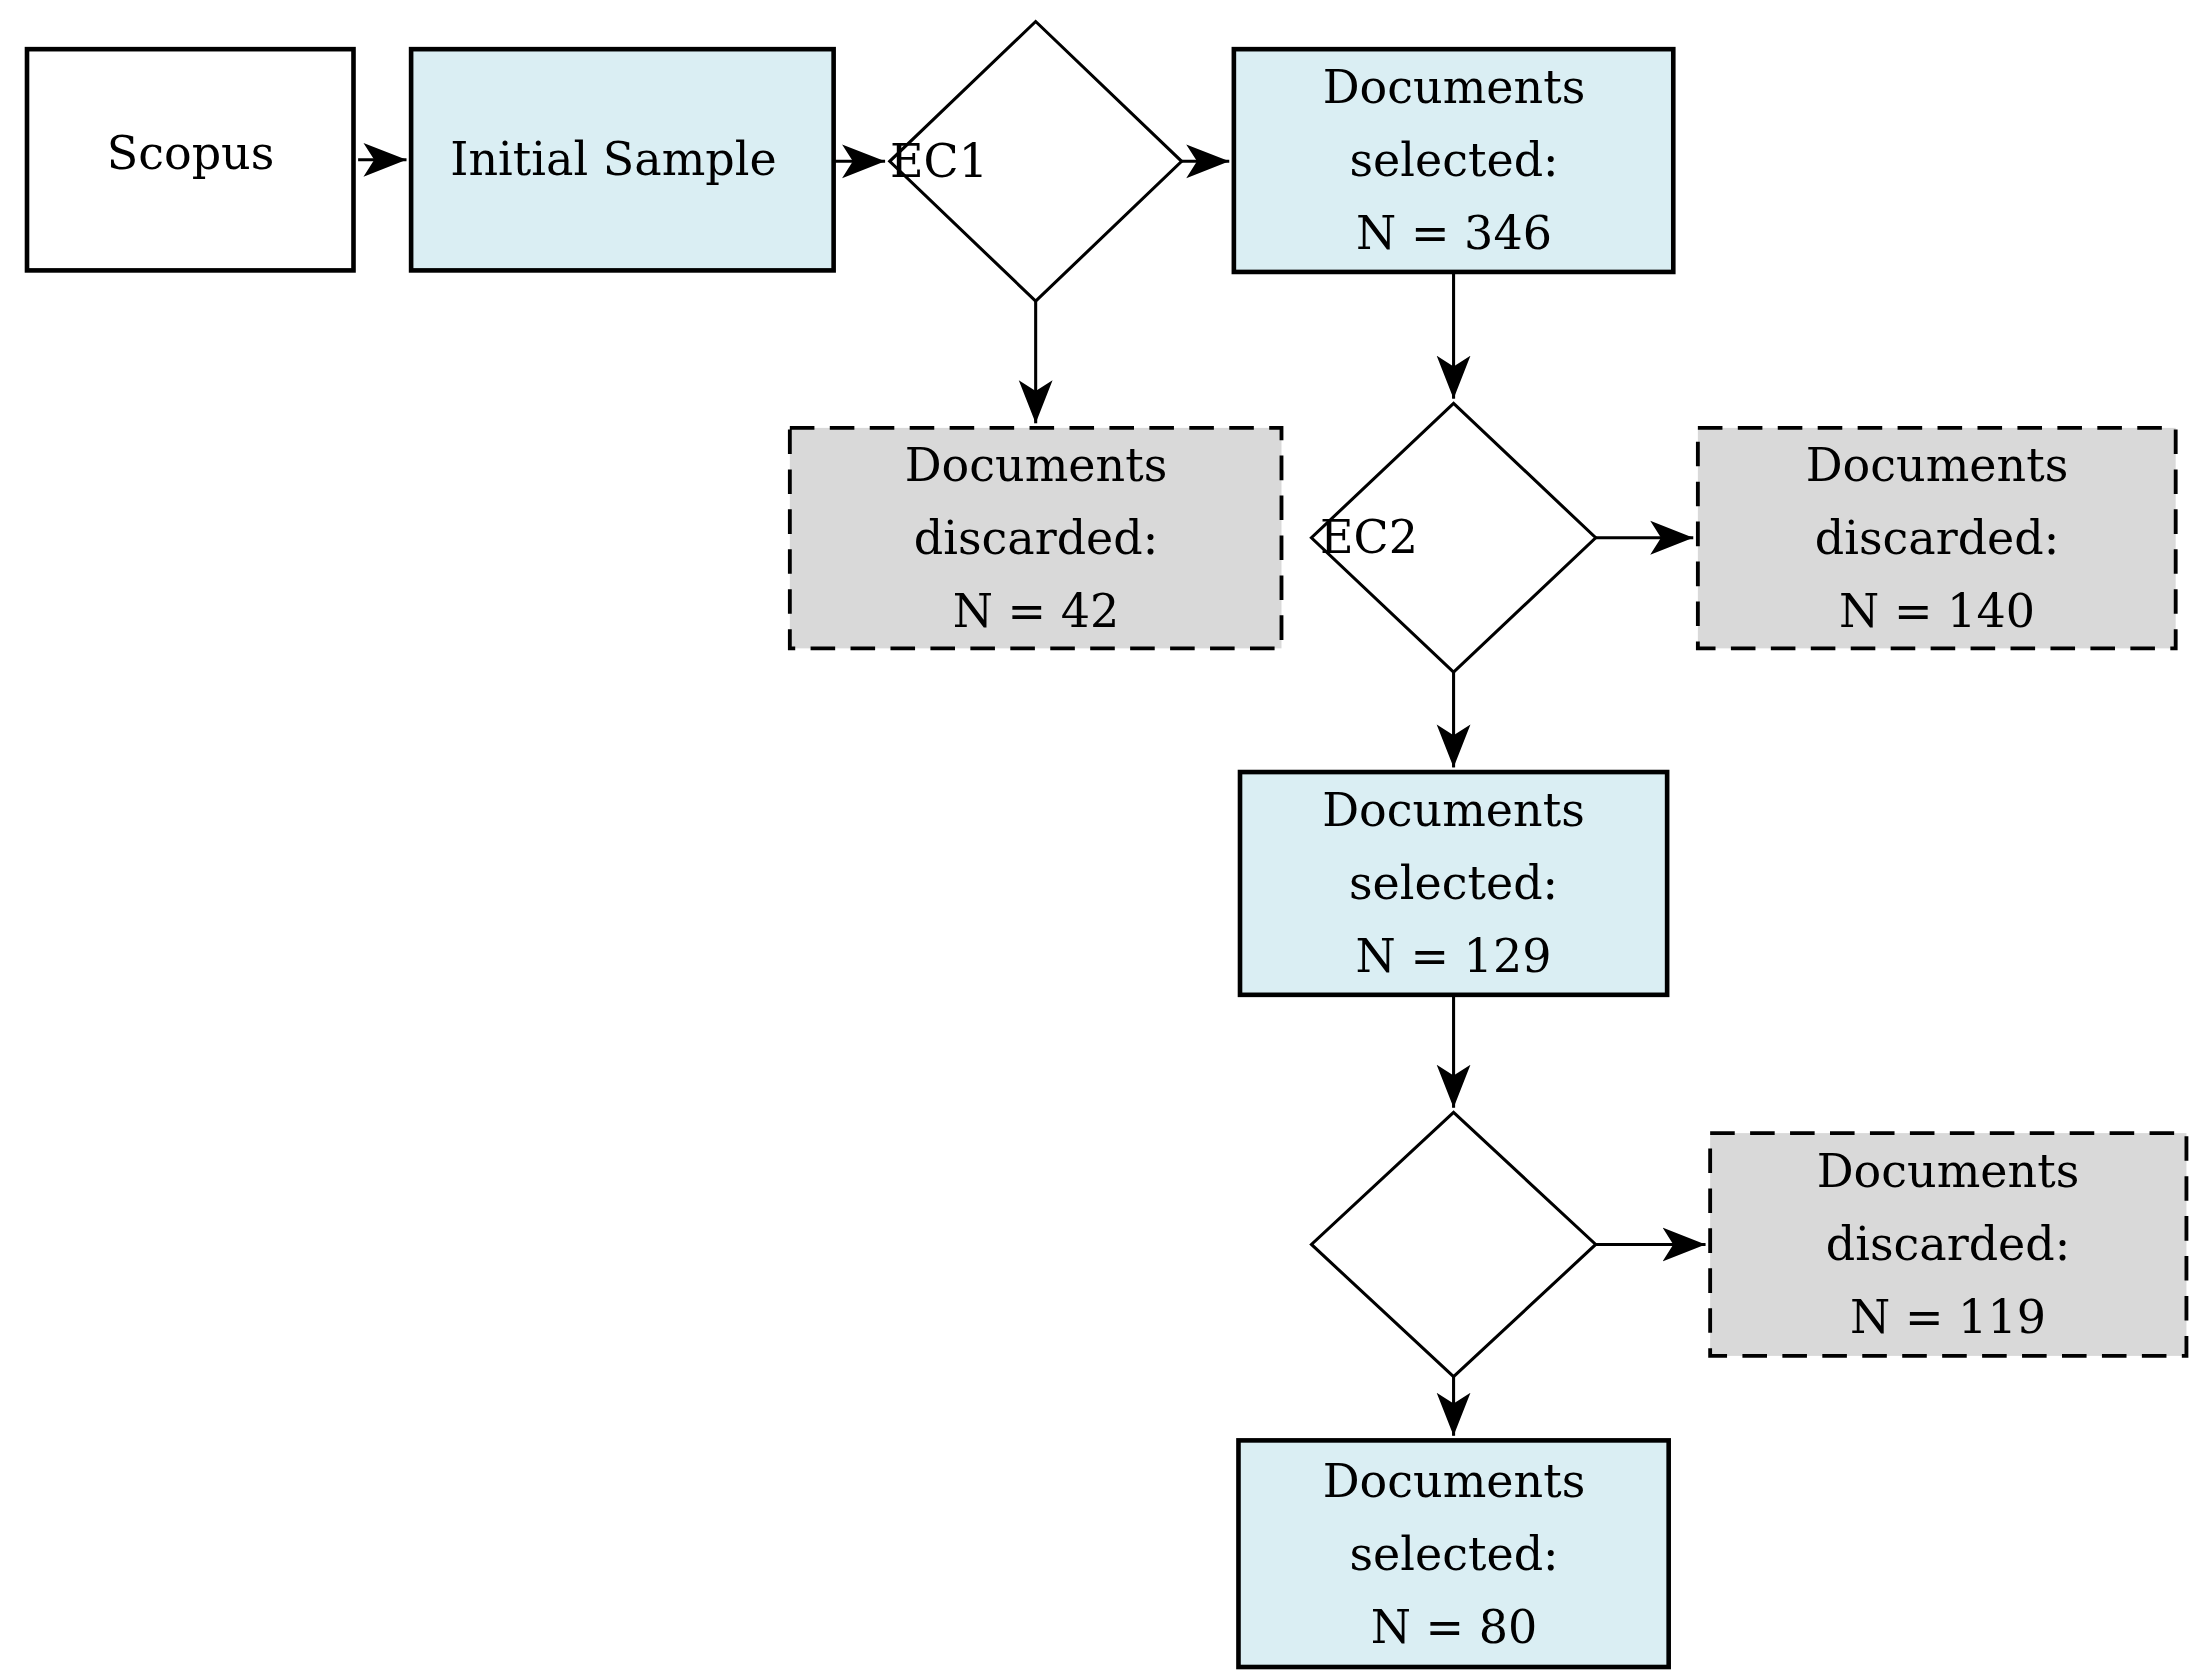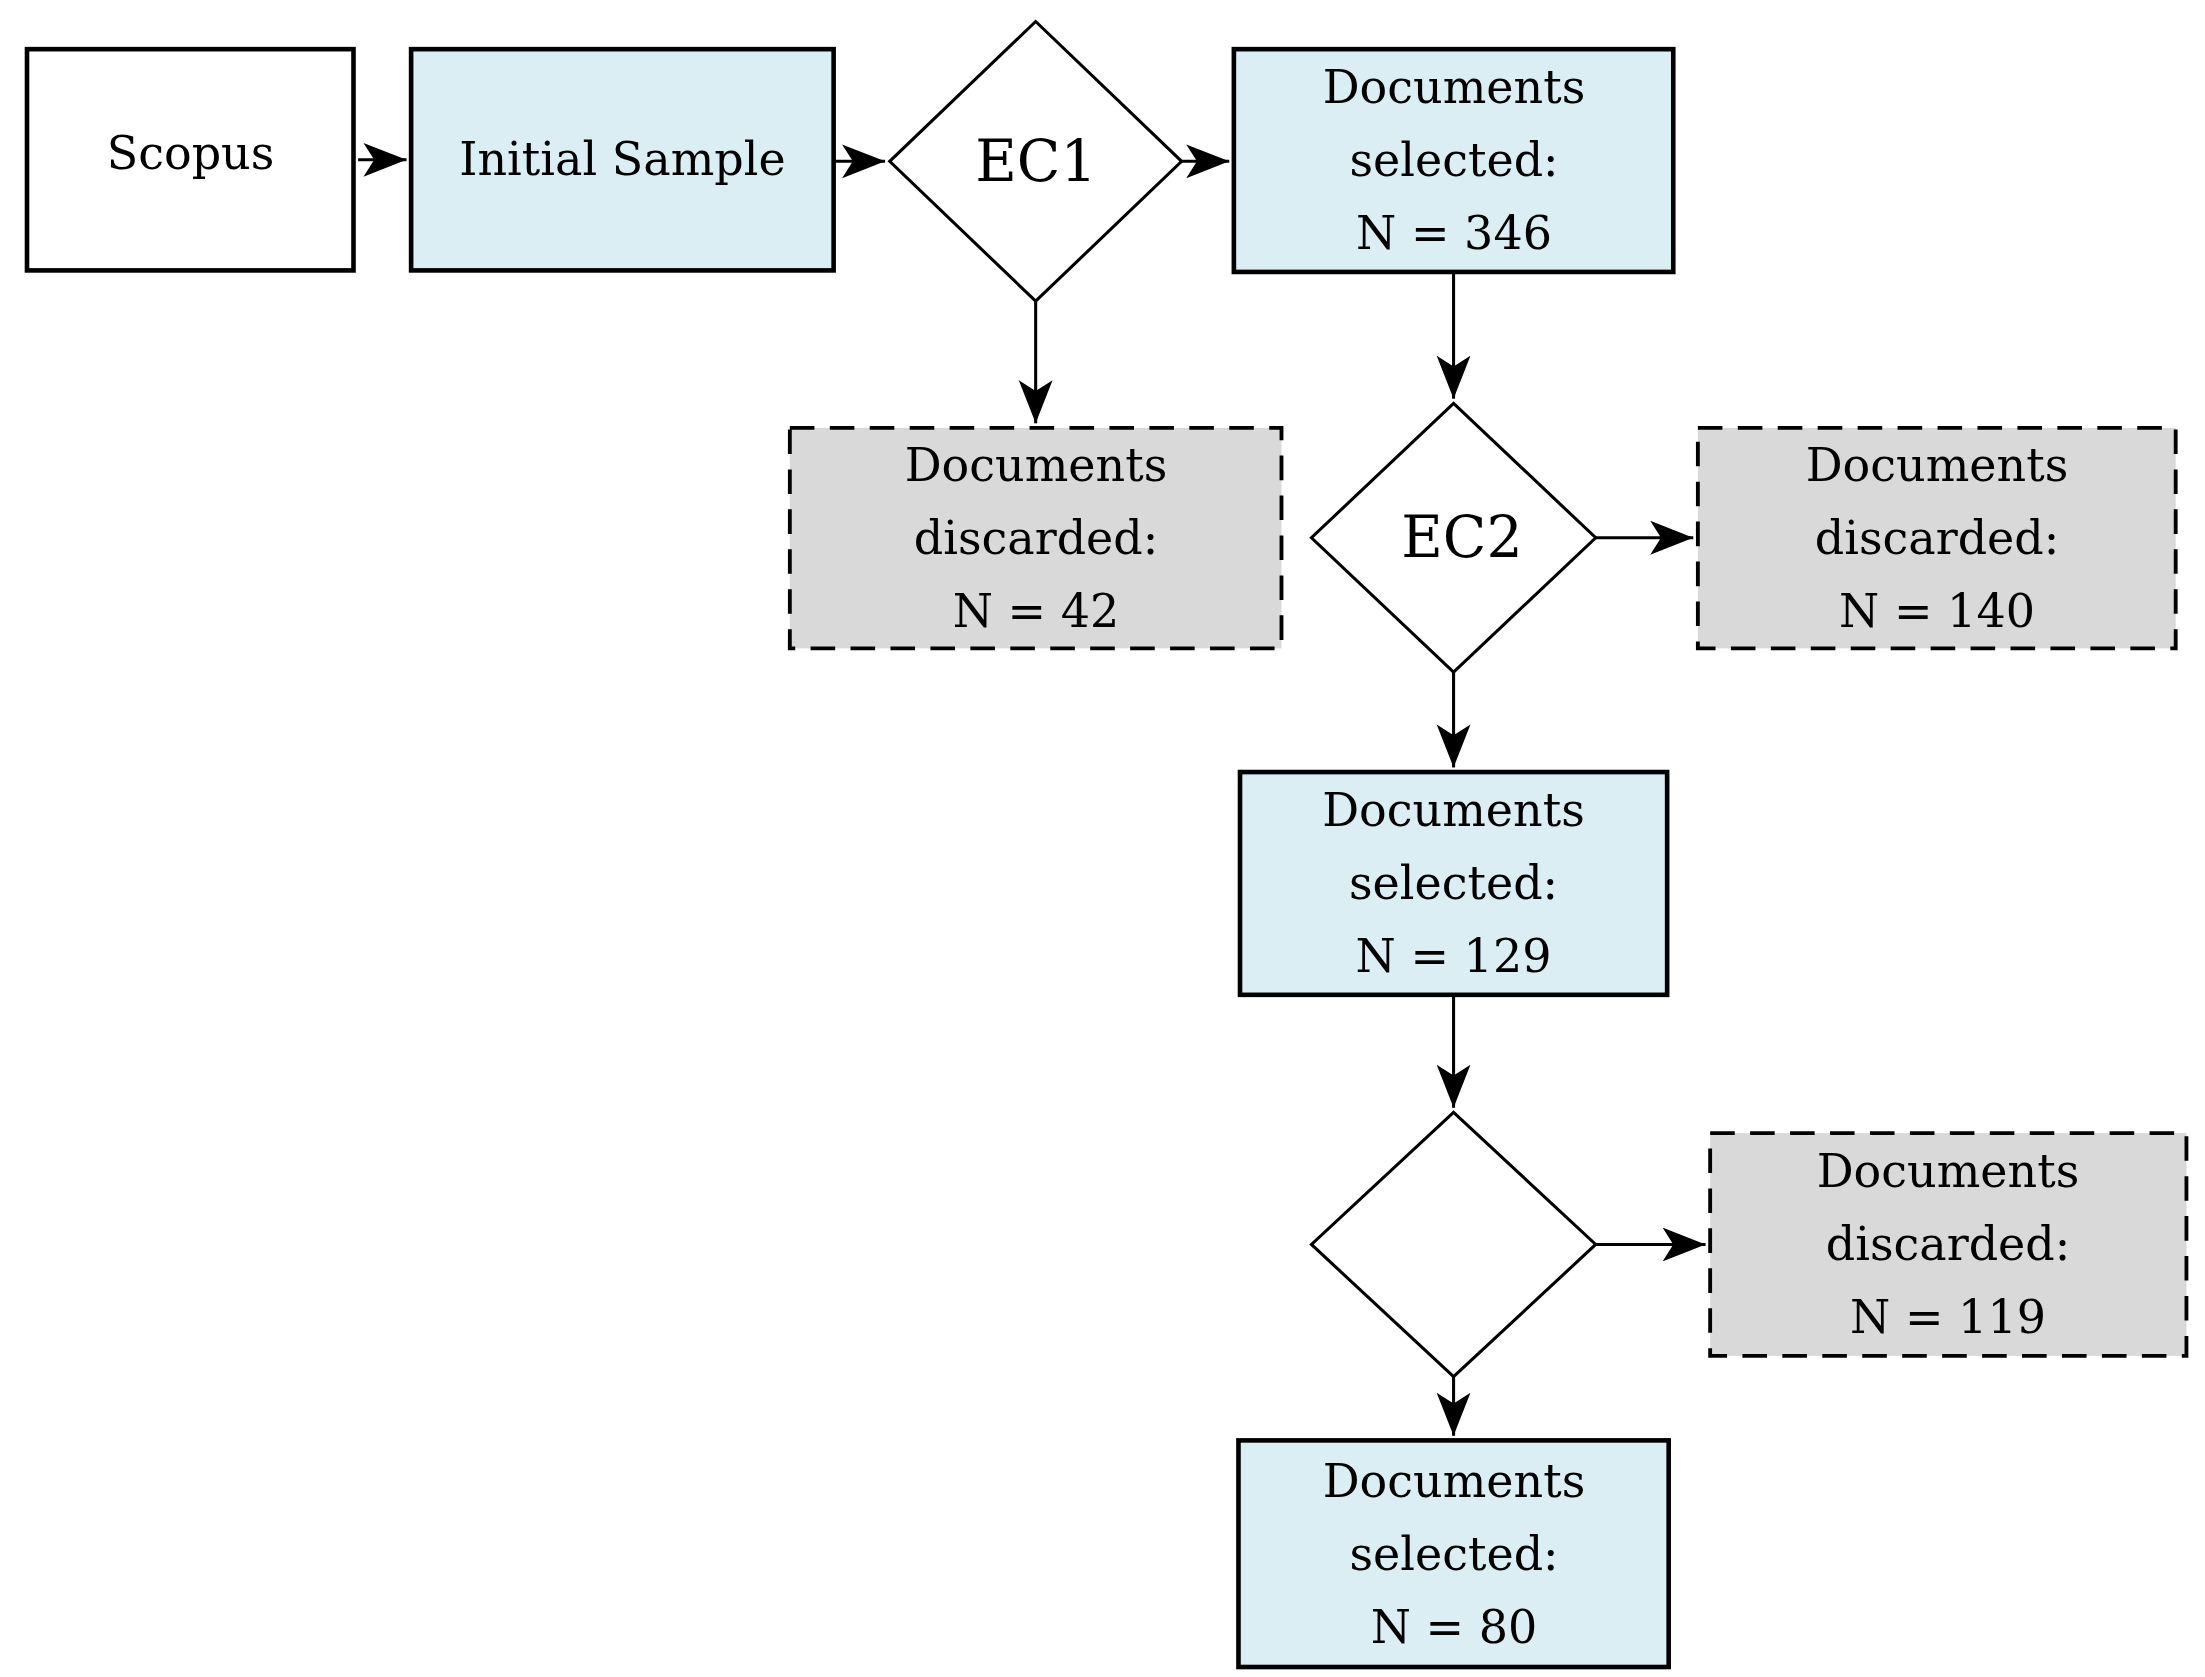--- a/index.html
+++ b/index.html
@@ -35,23 +35,22 @@
     justify-content: center;
     text-align: center;
     font-size: 46px;
     line-height: 73px;
     white-space: nowrap;
   }
   .diamond-label {
     position: absolute;
     display: flex;
     align-items: center;
-    justify-content: center;
     text-align: center;
-    font-size: 57px;
+    font-size: 46px;
     line-height: 45px;
     white-space: nowrap;
   }
 </style>
 </head>
 <body>
 
 <div class="canvas">
 
   <svg class="layer" viewBox="0 0 2870 2183">
@@ -82,21 +81,21 @@
     <rect class="shape-select" x="1614" y="1005" width="556" height="290"></rect>
     <polygon class="shape-diamond" points="1892,1448 2077,1620 1892,1792 1707,1620"></polygon>
     <rect class="shape-discard" x="2226" y="1475" width="620" height="290"></rect>
     <rect class="shape-select" x="1612" y="1875" width="560" height="295"></rect>
   </svg>
 
   <div class="node-label" style="left:27px; top:43px; width:327px; height:221px;">
     <div>Scopus</div>
   </div>
 
-  <div class="node-label" style="left:411px; top:49px; width:423px; height:221px;">
+  <div class="node-label" style="left:402px; top:49px; width:423px; height:221px;">
     <div>Initial Sample</div>
   </div>
 
   <div class="diamond-label" style="left:890px; top:21.5px; width:292px; height:280px;">
     <div>EC1</div>
   </div>
 
   <div class="node-label" style="left:1234px; top:49px; width:440px; height:223px;">
     <div>Documents</div>
     <div>selected:</div>

